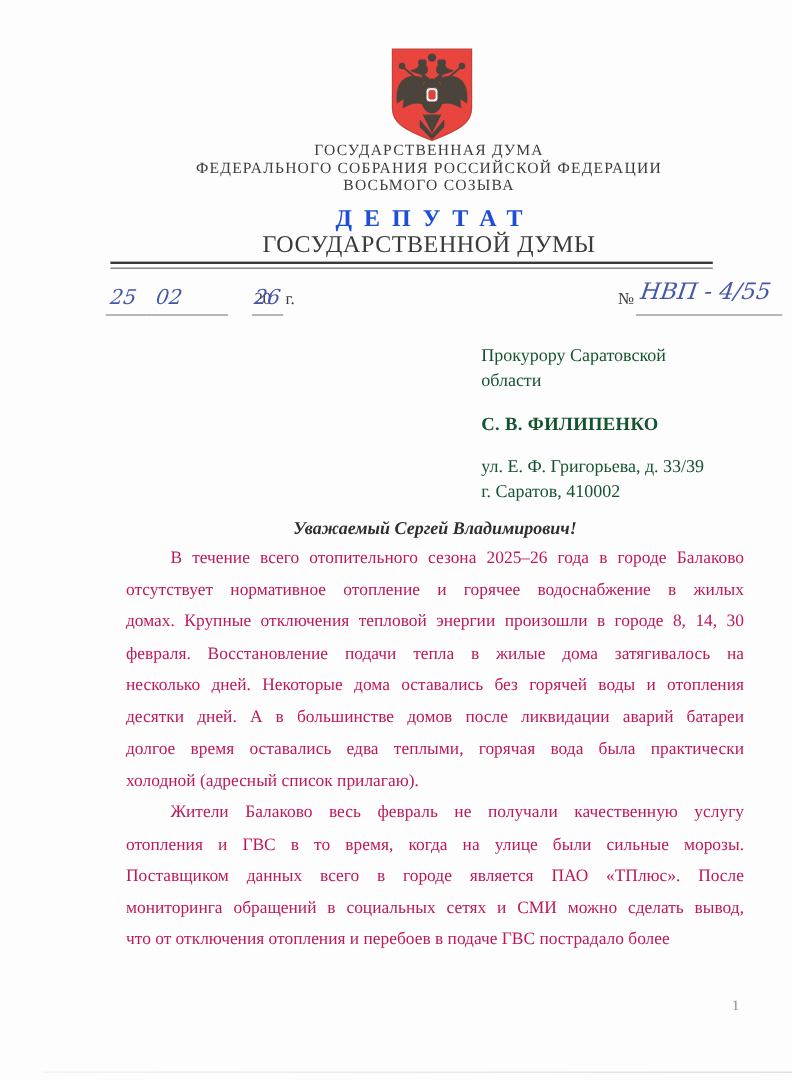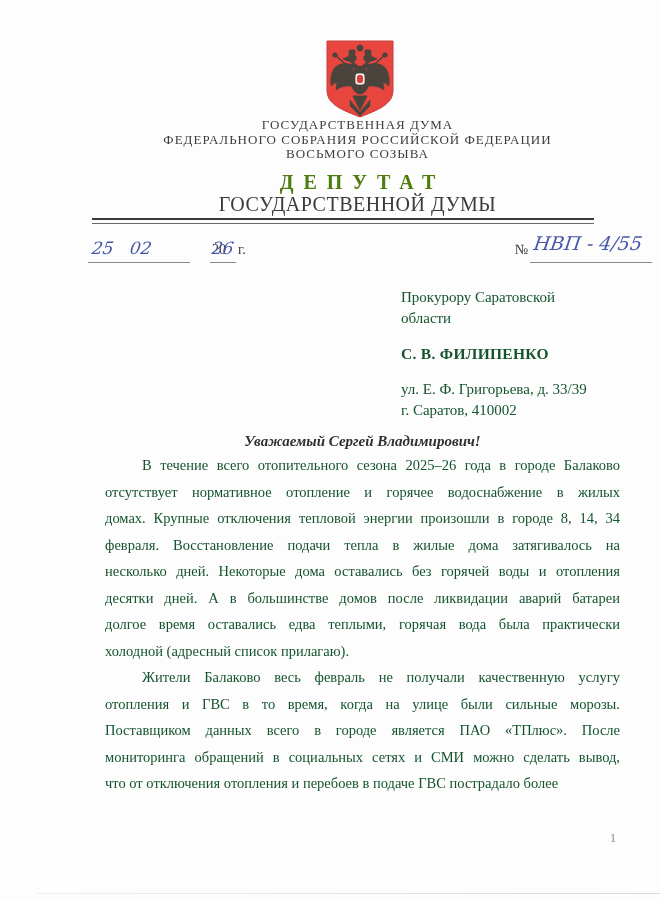--- a/index.html
+++ b/index.html
@@ -4,37 +4,37 @@
 <style>
   html,body{margin:0;padding:0;background:#ffffff;}
   .page{
     position:relative;width:660px;height:900px;background:#fdfdfd;
     font-family:"Liberation Serif", serif;color:#333;overflow:hidden;
   }
   
   .emblem{position:absolute;left:322px;top:38px;width:76px;height:82px;}
   .letterhead{position:absolute;left:95px;top:118px;width:525px;text-align:center;color:#3d3d3d;}
   .org-line{font-size:13px;letter-spacing:1px;line-height:14.5px;}
-  .dep-title{margin-top:8px;font-size:20px;font-weight:bold;letter-spacing:10px;line-height:24px;color:#4d7c0f;text-indent:10px;}
+  .dep-title{margin-top:8px;font-size:20px;font-weight:bold;letter-spacing:10px;line-height:24px;color:#1d4ed8;text-indent:10px;}
   .dep-sub{font-size:20px;letter-spacing:0.5px;line-height:21px;color:#3a3a3a;}
   .double-rule{position:absolute;left:92px;top:218px;width:502px;height:3px;
     border-top:2px solid #3a3a3a;border-bottom:1px solid #6a6a6a;}
   
   .hand{font-family:"DejaVu Serif", serif;font-style:italic;color:#4556a8;transform:skewX(-8deg);display:inline-block;}
   .printed{font-size:14px;color:#3b3b3b;}
   .uline{position:absolute;height:1px;background:#8a8a8a;}
   .dl-el{position:absolute;}
   
   .recipient{position:absolute;left:401px;top:287px;font-size:15px;line-height:21px;color:#14532d;}
   .recipient .name{font-weight:bold;font-size:15.5px;letter-spacing:0.3px;margin-top:14px;margin-bottom:15px;}
   
   .salutation{position:absolute;left:105px;top:433px;width:515px;text-align:center;
     font-weight:bold;font-size:15px;color:#2f2f2f;font-style:italic;}
   .body-block{position:absolute;left:105px;top:452px;width:515px;font-size:14.5px;
-    line-height:26.5px;color:#14532d;}
+    line-height:26.5px;color:#be185d;}
   .line{text-align:justify;text-align-last:justify;white-space:normal;}
   .line.indent{padding-left:37px;}
   .line.last{text-align-last:left;}
   
   .page-num{position:absolute;left:610px;top:831px;font-size:12px;color:#888;}
   .scan-edge{position:absolute;left:36px;top:893px;width:624px;height:1px;
     background:linear-gradient(to right, rgba(0,0,0,0.05), rgba(0,0,0,0.14));}
 </style>
 </head>
 <body>
@@ -108,21 +108,21 @@
     <div class="name">С. В. ФИЛИПЕНКО</div>
     <div>ул. Е. Ф. Григорьева, д. 33/39</div>
     <div>г. Саратов, 410002</div>
   </div>
 
   <div class="salutation">Уважаемый Сергей Владимирович!</div>
 
   <div class="body-block">
     <div class="line indent">В течение всего отопительного сезона 2025–26 года в городе Балаково</div>
     <div class="line">отсутствует нормативное отопление и горячее водоснабжение в жилых</div>
-    <div class="line">домах. Крупные отключения тепловой энергии произошли в городе 8, 14, 34</div>
+    <div class="line">домах. Крупные отключения тепловой энергии произошли в городе 8, 14, 30</div>
     <div class="line">февраля. Восстановление подачи тепла в жилые дома затягивалось на</div>
     <div class="line">несколько дней. Некоторые дома оставались без горячей воды и отопления</div>
     <div class="line">десятки дней. А в большинстве домов после ликвидации аварий батареи</div>
     <div class="line">долгое время оставались едва теплыми, горячая вода была практически</div>
     <div class="line last">холодной (адресный список прилагаю).</div>
     <div class="line indent">Жители Балаково весь февраль не получали качественную услугу</div>
     <div class="line">отопления и ГВС в то время, когда на улице были сильные морозы.</div>
     <div class="line">Поставщиком данных всего в городе является ПАО «ТПлюс». После</div>
     <div class="line">мониторинга обращений в социальных сетях и СМИ можно сделать вывод,</div>
     <div class="line last">что от отключения отопления и перебоев в подаче ГВС пострадало более</div>

